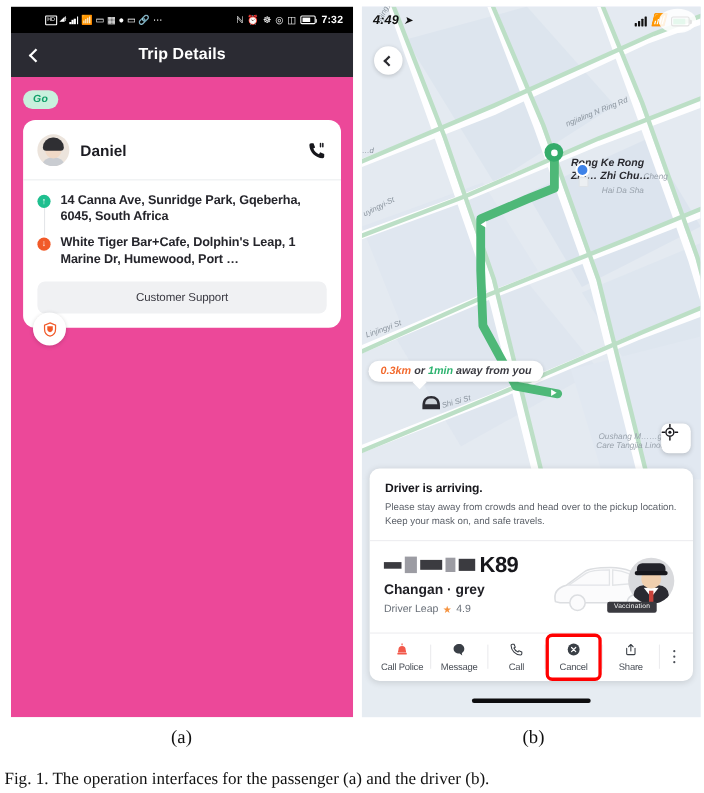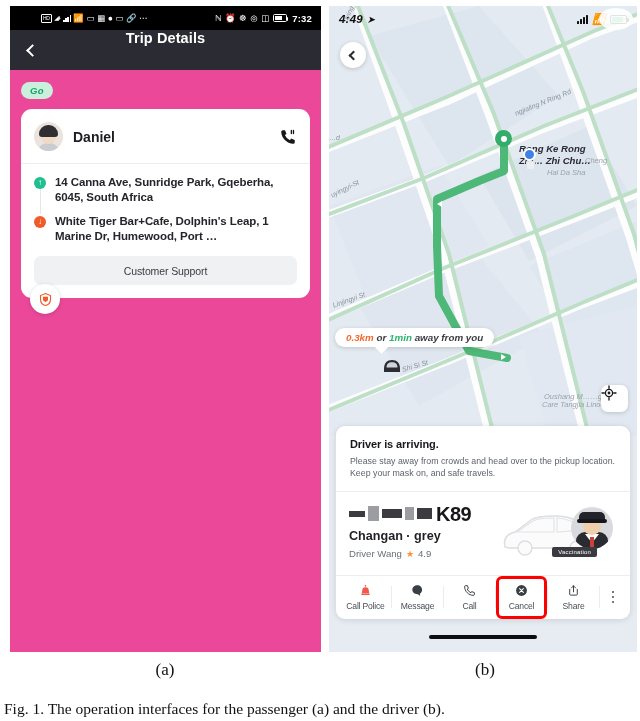--- a/index.html
+++ b/index.html
@@ -33,21 +33,21 @@
   .sb-bars i { display:block; width:1.5px; background:#fff; }
   .sb-bars i:nth-child(1){height:2.5px}.sb-bars i:nth-child(2){height:4px}
   .sb-bars i:nth-child(3){height:5.5px}.sb-bars i:nth-child(4){height:7.5px}
   .sb-batt { width:14px; height:8px; border:1px solid #fff; border-radius:1.5px;
              position:relative; display:inline-block; }
   .sb-batt::after { content:""; position:absolute; right:-2.5px; top:2px; width:1.5px;
                     height:4px; background:#fff; border-radius:0 1px 1px 0; }
   .sb-batt i { position:absolute; left:1px; top:1px; bottom:1px; width:7px; background:#fff; }
   .sb-time { font-size:9.5px; font-weight:600; letter-spacing:0.2px; margin-left:2px; }
 
-  .navbar { height:40px; background:#2b2b33; display:flex; 
+  .navbar { height:40px; background:#2b2b33; display:flex; align-items:center;
             position:relative; }
   .navbar .back { position:absolute; left:12px; top:0; bottom:0; display:flex;
                   align-items:center; padding:0 6px; cursor:pointer; }
   .chev { width:9px; height:9px; border-left:2.2px solid #fff; border-bottom:2.2px solid #fff;
           transform:rotate(45deg); }
   .navbar .title { flex:1; text-align:center; color:#fff; font-size:14.5px;
                    font-weight:600; letter-spacing:0.1px; }
 
   .a-body { background:#ec4899; height:582px; position:relative; padding:0 11px; }
 
@@ -437,21 +437,21 @@
             <div class="plate">
               <span class="blk l1"></span>
               <span class="blk l2 blk-g"></span>
               <span class="blk l3"></span>
               <span class="blk l4 blk-g"></span>
               <span class="blk l5"></span>
               <span class="plate-txt">K89</span>
             </div>
             <div class="veh-model">Changan · grey</div>
             <div class="veh-driver">
-              <span>Driver Wang</span>
+              <span>Driver Leap</span>
               <span class="star">★</span>
               <span>4.9</span>
             </div>
           </div>
           <div class="veh-right">
             <svg width="100" height="56" viewBox="0 0 100 56" style="position:absolute;left:0;top:4px">
               <path d="M6 40 C4 32, 8 27, 16 25 L32 13 C36 10, 44 9, 56 9 C70 9, 80 13, 88 22 L94 27
                        C98 30, 98 38, 94 41 L10 41 Z" fill="#fbfbfc" stroke="#dcdee1" stroke-width="1.4"></path>
               <path d="M18 25 L34 14 C38 11.5, 46 11, 55 11 L55 25 Z" fill="none" stroke="#e2e4e7" stroke-width="1.2"></path>
               <path d="M58 11 C68 11.5, 77 15, 84 23 L58 25 Z" fill="none" stroke="#e2e4e7" stroke-width="1.2"></path>

